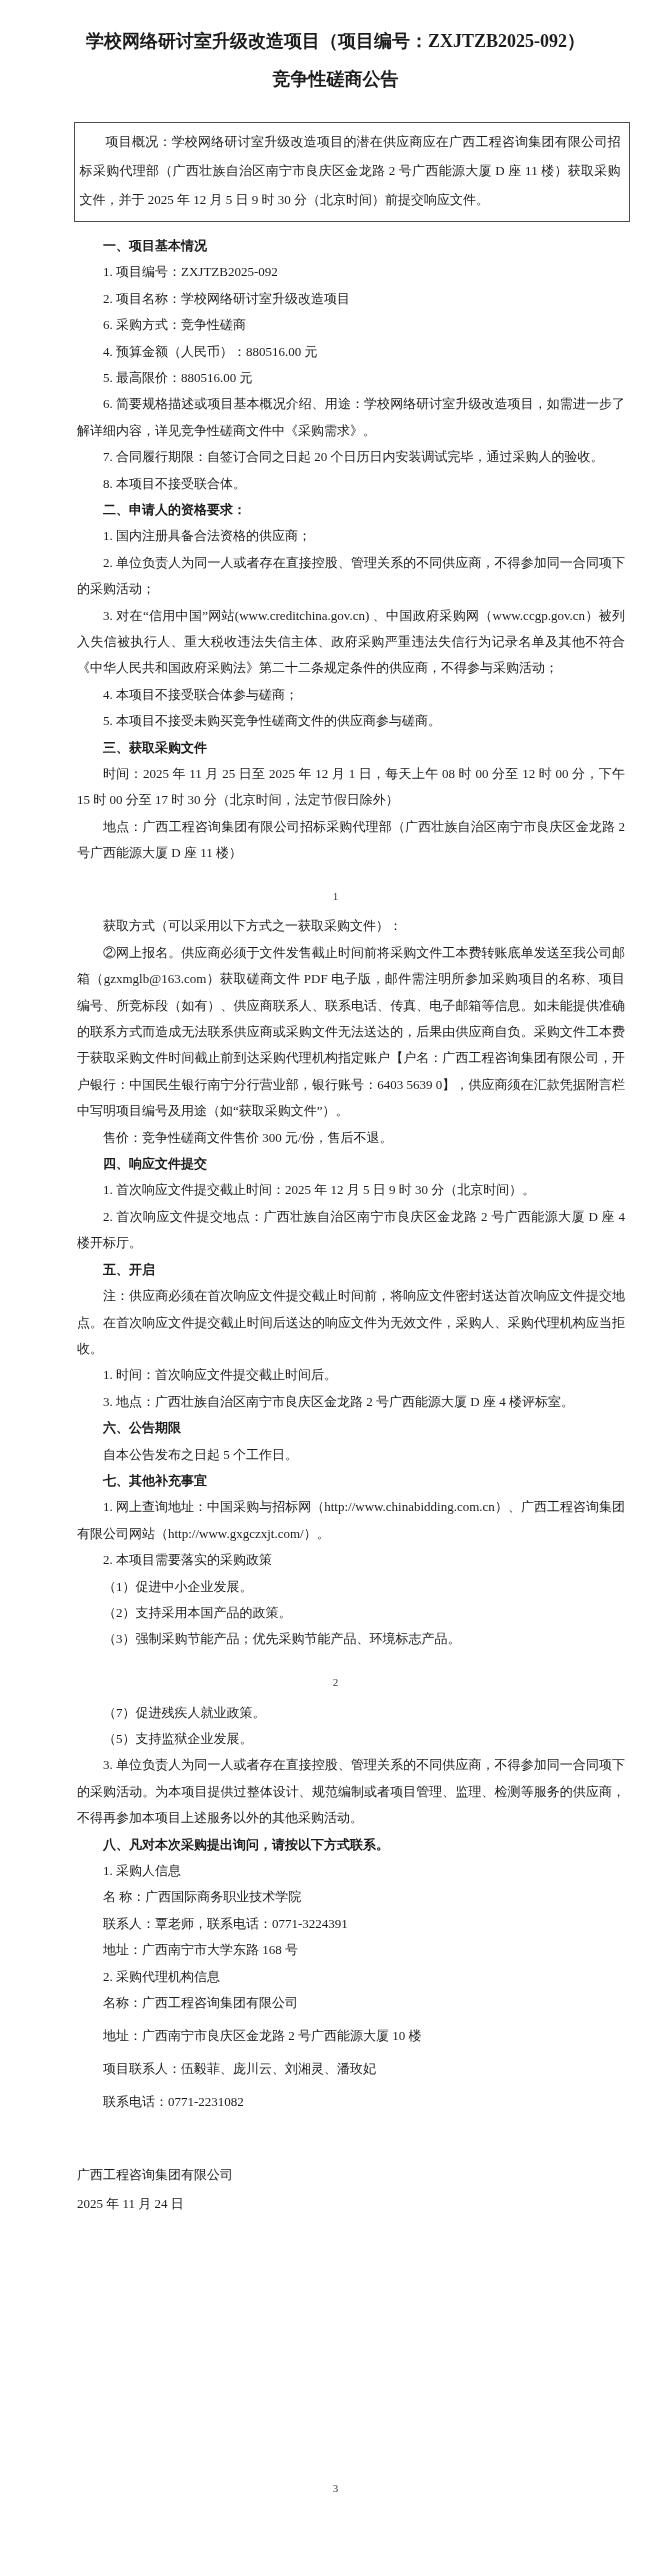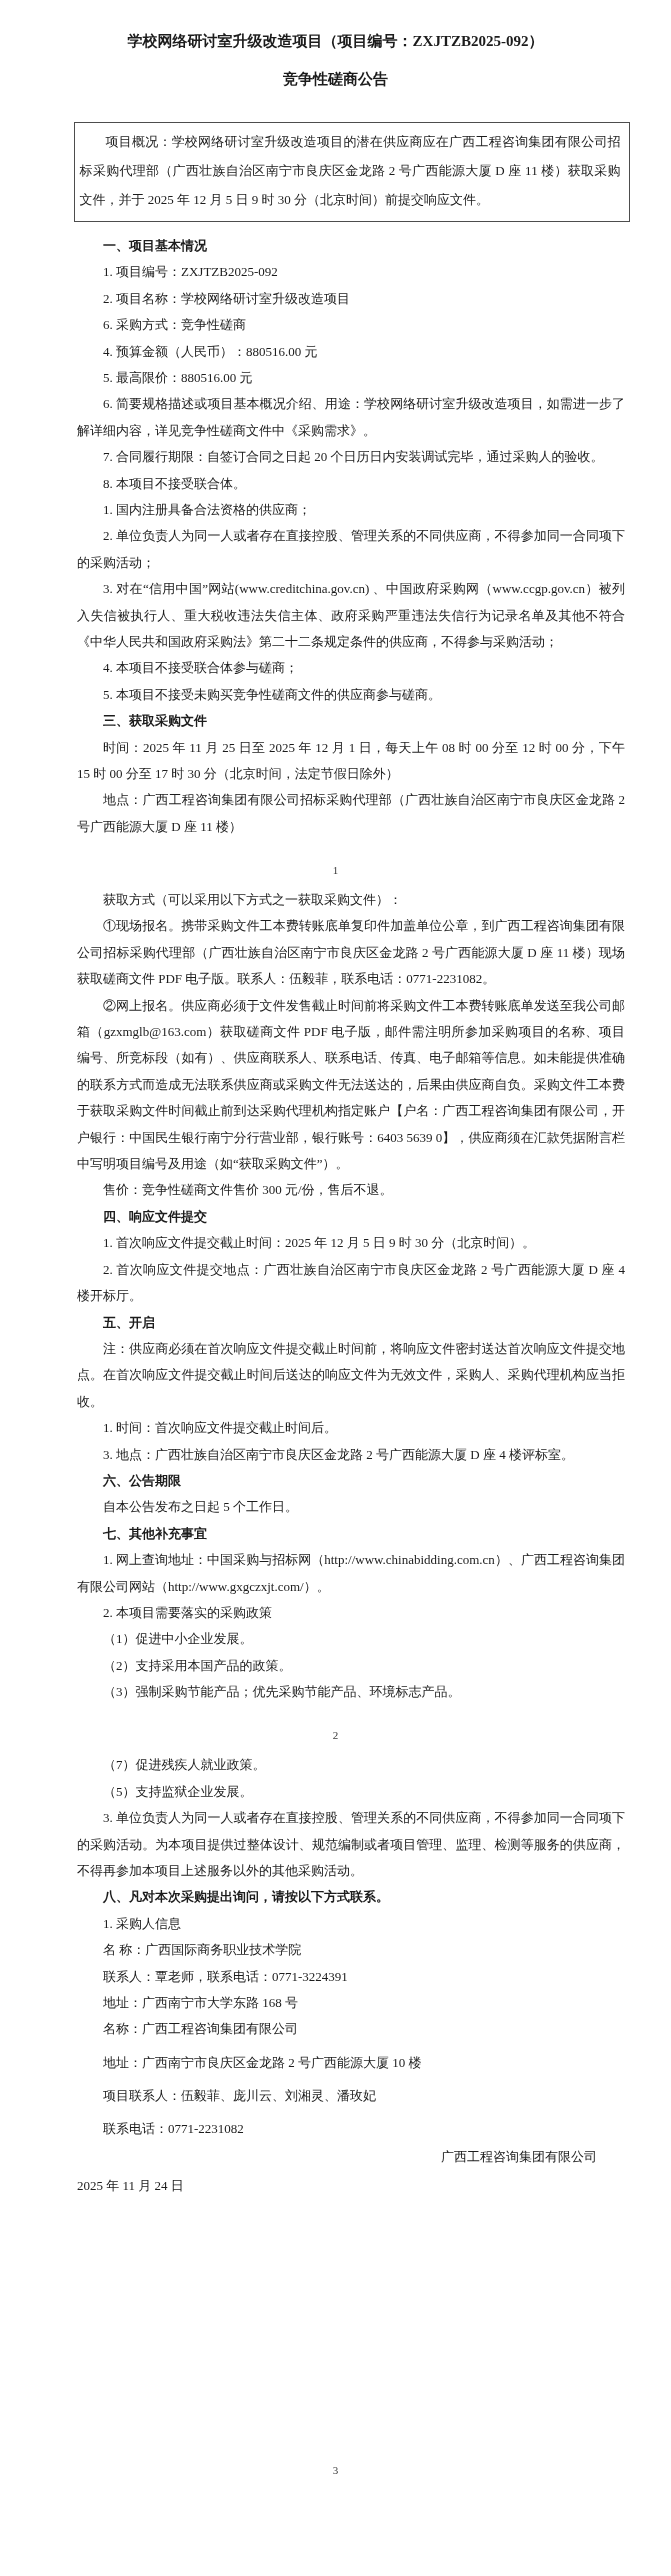--- a/index.html
+++ b/index.html
@@ -7,21 +7,21 @@
     width: 671px;
     min-height: 2576px;
     font-family: "Liberation Serif", "DejaVu Serif", serif;
     color: #1c1c1c;
     font-size: 13px;
   }
   .page {
     padding: 22px 46px 34px 77px;
   }
   .title {
-    font-size: 15px;
+    font-size: 18px;
     font-weight: bold;
     text-align: center;
     line-height: 38px;
     margin-left: -31px; 
   }
   .overview-box {
     border: 1.7px solid #4d4d4d;
     margin: 24px -5px 11px -3.4px;
     padding: 4.2px 8.4px 6.7px 5px;
     line-height: 29px;
@@ -38,22 +38,22 @@
   .pagenum {
     text-align: center;
     font-size: 11px;
     color: #3a3a3a;
     line-height: 25px;
     margin: 17.6px 0 4.2px -31px;
     text-indent: 0;
   }
   .final { margin-top: 258px; }
   .sign {
-    text-align: right;
     padding-right: 28px;
+    margin-top: 44px;
     line-height: 29px;
     text-indent: 0;
   }
   .signdate {
     padding-right: 57px;
     line-height: 29px;
     text-indent: 0;
   }
 </style>
 </head>
@@ -66,31 +66,31 @@
   <div>
       <div class="line h">一、项目基本情况</div>
       <div class="line p">1. 项目编号：ZXJTZB2025-092</div>
       <div class="line p">2. 项目名称：学校网络研讨室升级改造项目</div>
       <div class="line p">6. 采购方式：竞争性磋商</div>
       <div class="line p">4. 预算金额（人民币）：880516.00 元</div>
       <div class="line p">5. 最高限价：880516.00 元</div>
       <div class="line p">6. 简要规格描述或项目基本概况介绍、用途：学校网络研讨室升级改造项目，如需进一步了解详细内容，详见竞争性磋商文件中《采购需求》。</div>
       <div class="line p">7. 合同履行期限：自签订合同之日起 20 个日历日内安装调试完毕，通过采购人的验收。</div>
       <div class="line p">8. 本项目不接受联合体。</div>
+      <div class="line h">二、申请人的资格要求：</div>
       <div class="line p">1. 国内注册具备合法资格的供应商；</div>
       <div class="line p">2. 单位负责人为同一人或者存在直接控股、管理关系的不同供应商，不得参加同一合同项下的采购活动；</div>
       <div class="line p">3. 对在“信用中国”网站(www.creditchina.gov.cn) 、中国政府采购网（www.ccgp.gov.cn）被列入失信被执行人、重大税收违法失信主体、政府采购严重违法失信行为记录名单及其他不符合《中华人民共和国政府采购法》第二十二条规定条件的供应商，不得参与采购活动；</div>
       <div class="line p">4. 本项目不接受联合体参与磋商；</div>
       <div class="line p">5. 本项目不接受未购买竞争性磋商文件的供应商参与磋商。</div>
       <div class="line h">三、获取采购文件</div>
       <div class="line p">时间：2025 年 11 月 25 日至 2025 年 12 月 1 日，每天上午 08 时 00 分至 12 时 00 分，下午 15 时 00 分至 17 时 30 分（北京时间，法定节假日除外）</div>
       <div class="line p">地点：广西工程咨询集团有限公司招标采购代理部（广西壮族自治区南宁市良庆区金龙路 2 号广西能源大厦 D 座 11 楼）</div>
       <div class="pagenum">1</div>
       <div class="line p">获取方式（可以采用以下方式之一获取采购文件）：</div>
-      <div class="line p">①现场报名。携带采购文件工本费转账底单复印件加盖单位公章，到广西工程咨询集团有限公司招标采购代理部（广西壮族自治区南宁市良庆区金龙路 2 号广西能源大厦 D 座 11 楼）现场获取磋商文件 PDF 电子版。联系人：伍毅菲，联系电话：0771-2231082。</div>
       <div class="line p">②网上报名。供应商必须于文件发售截止时间前将采购文件工本费转账底单发送至我公司邮箱（gzxmglb@163.com）获取磋商文件 PDF 电子版，邮件需注明所参加采购项目的名称、项目编号、所竞标段（如有）、供应商联系人、联系电话、传真、电子邮箱等信息。如未能提供准确的联系方式而造成无法联系供应商或采购文件无法送达的，后果由供应商自负。采购文件工本费于获取采购文件时间截止前到达采购代理机构指定账户【户名：广西工程咨询集团有限公司，开户银行：中国民生银行南宁分行营业部，银行账号：6403 5639 0】，供应商须在汇款凭据附言栏中写明项目编号及用途（如“获取采购文件”）。</div>
       <div class="line p">售价：竞争性磋商文件售价 300 元/份，售后不退。</div>
       <div class="line h">四、响应文件提交</div>
       <div class="line p">1. 首次响应文件提交截止时间：2025 年 12 月 5 日 9 时 30 分（北京时间）。</div>
       <div class="line p">2. 首次响应文件提交地点：广西壮族自治区南宁市良庆区金龙路 2 号广西能源大厦 D 座 4 楼开标厅。</div>
       <div class="line h">五、开启</div>
       <div class="line p">注：供应商必须在首次响应文件提交截止时间前，将响应文件密封送达首次响应文件提交地点。在首次响应文件提交截止时间后送达的响应文件为无效文件，采购人、采购代理机构应当拒收。</div>
       <div class="line p">1. 时间：首次响应文件提交截止时间后。</div>
       <div class="line p">3. 地点：广西壮族自治区南宁市良庆区金龙路 2 号广西能源大厦 D 座 4 楼评标室。</div>
       <div class="line h">六、公告期限</div>
@@ -103,20 +103,21 @@
       <div class="line p">（3）强制采购节能产品；优先采购节能产品、环境标志产品。</div>
       <div class="pagenum">2</div>
       <div class="line p">（7）促进残疾人就业政策。</div>
       <div class="line p">（5）支持监狱企业发展。</div>
       <div class="line p">3. 单位负责人为同一人或者存在直接控股、管理关系的不同供应商，不得参加同一合同项下的采购活动。为本项目提供过整体设计、规范编制或者项目管理、监理、检测等服务的供应商，不得再参加本项目上述服务以外的其他采购活动。</div>
       <div class="line h">八、凡对本次采购提出询问，请按以下方式联系。</div>
       <div class="line p">1. 采购人信息</div>
       <div class="line p">名 称：广西国际商务职业技术学院</div>
       <div class="line p">联系人：覃老师，联系电话：0771-3224391</div>
       <div class="line p">地址：广西南宁市大学东路 168 号</div>
+      <div class="line p">2. 采购代理机构信息</div>
       <div class="line p">名称：广西工程咨询集团有限公司</div>
       <div class="line p gap">地址：广西南宁市良庆区金龙路 2 号广西能源大厦 10 楼</div>
       <div class="line p gap">项目联系人：伍毅菲、庞川云、刘湘灵、潘玫妃</div>
       <div class="line p gap">联系电话：0771-2231082</div>
       <div class="sign">广西工程咨询集团有限公司</div>
       <div class="signdate">2025 年 11 月 24 日</div>
       <div class="pagenum final">3</div>
     </div>
 </div>
 

